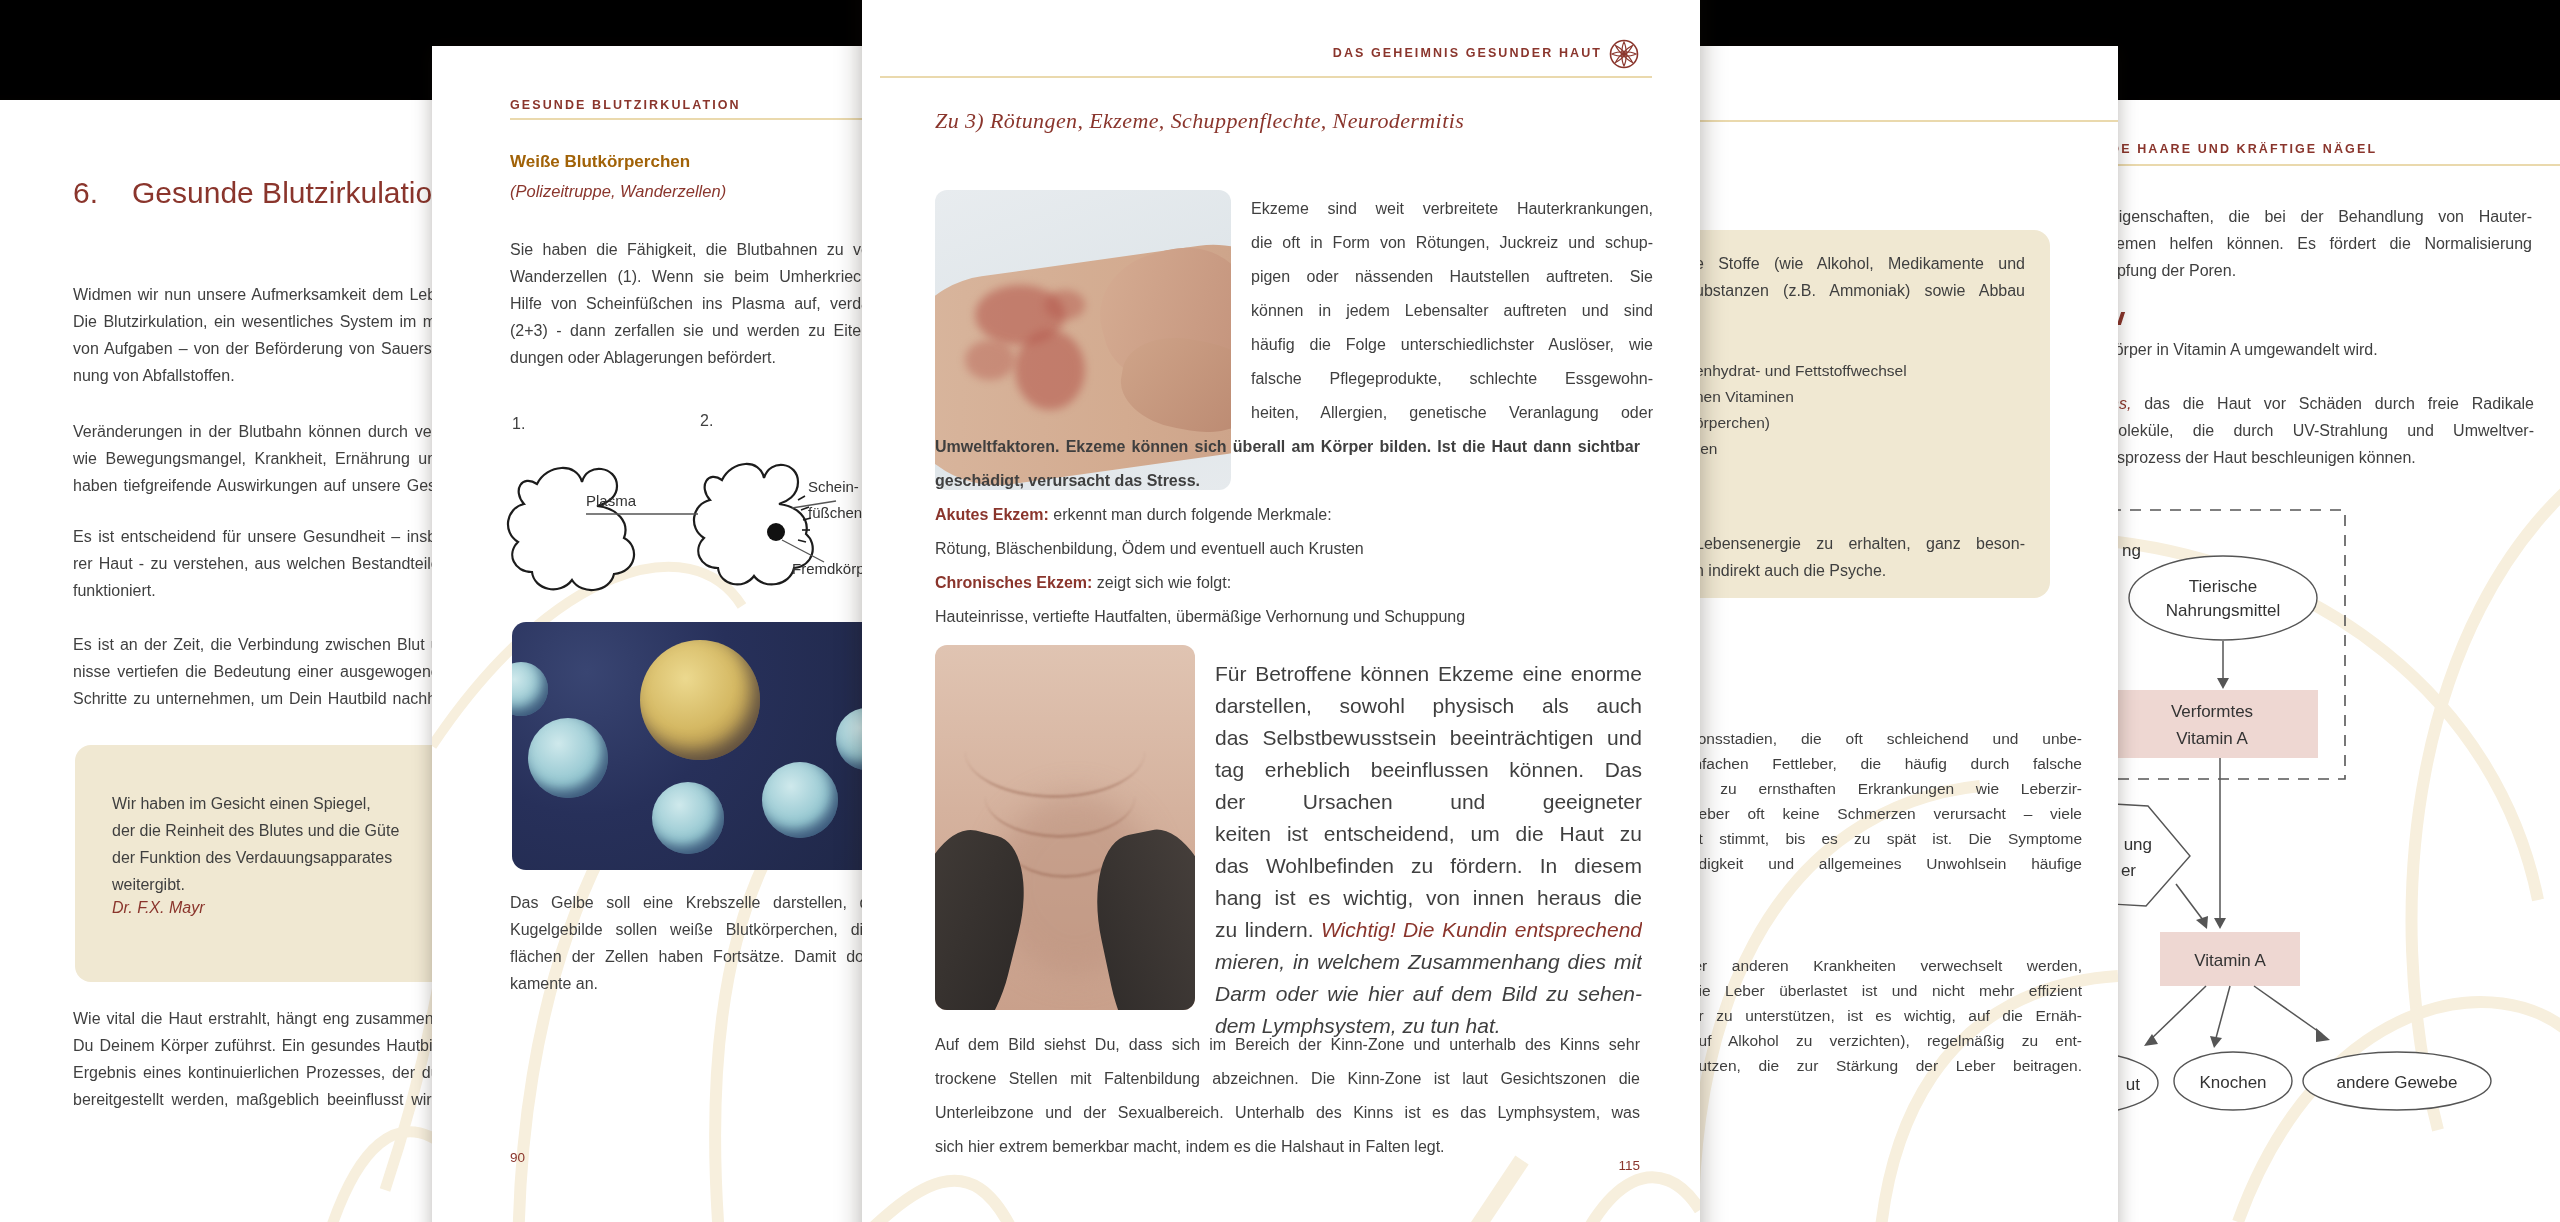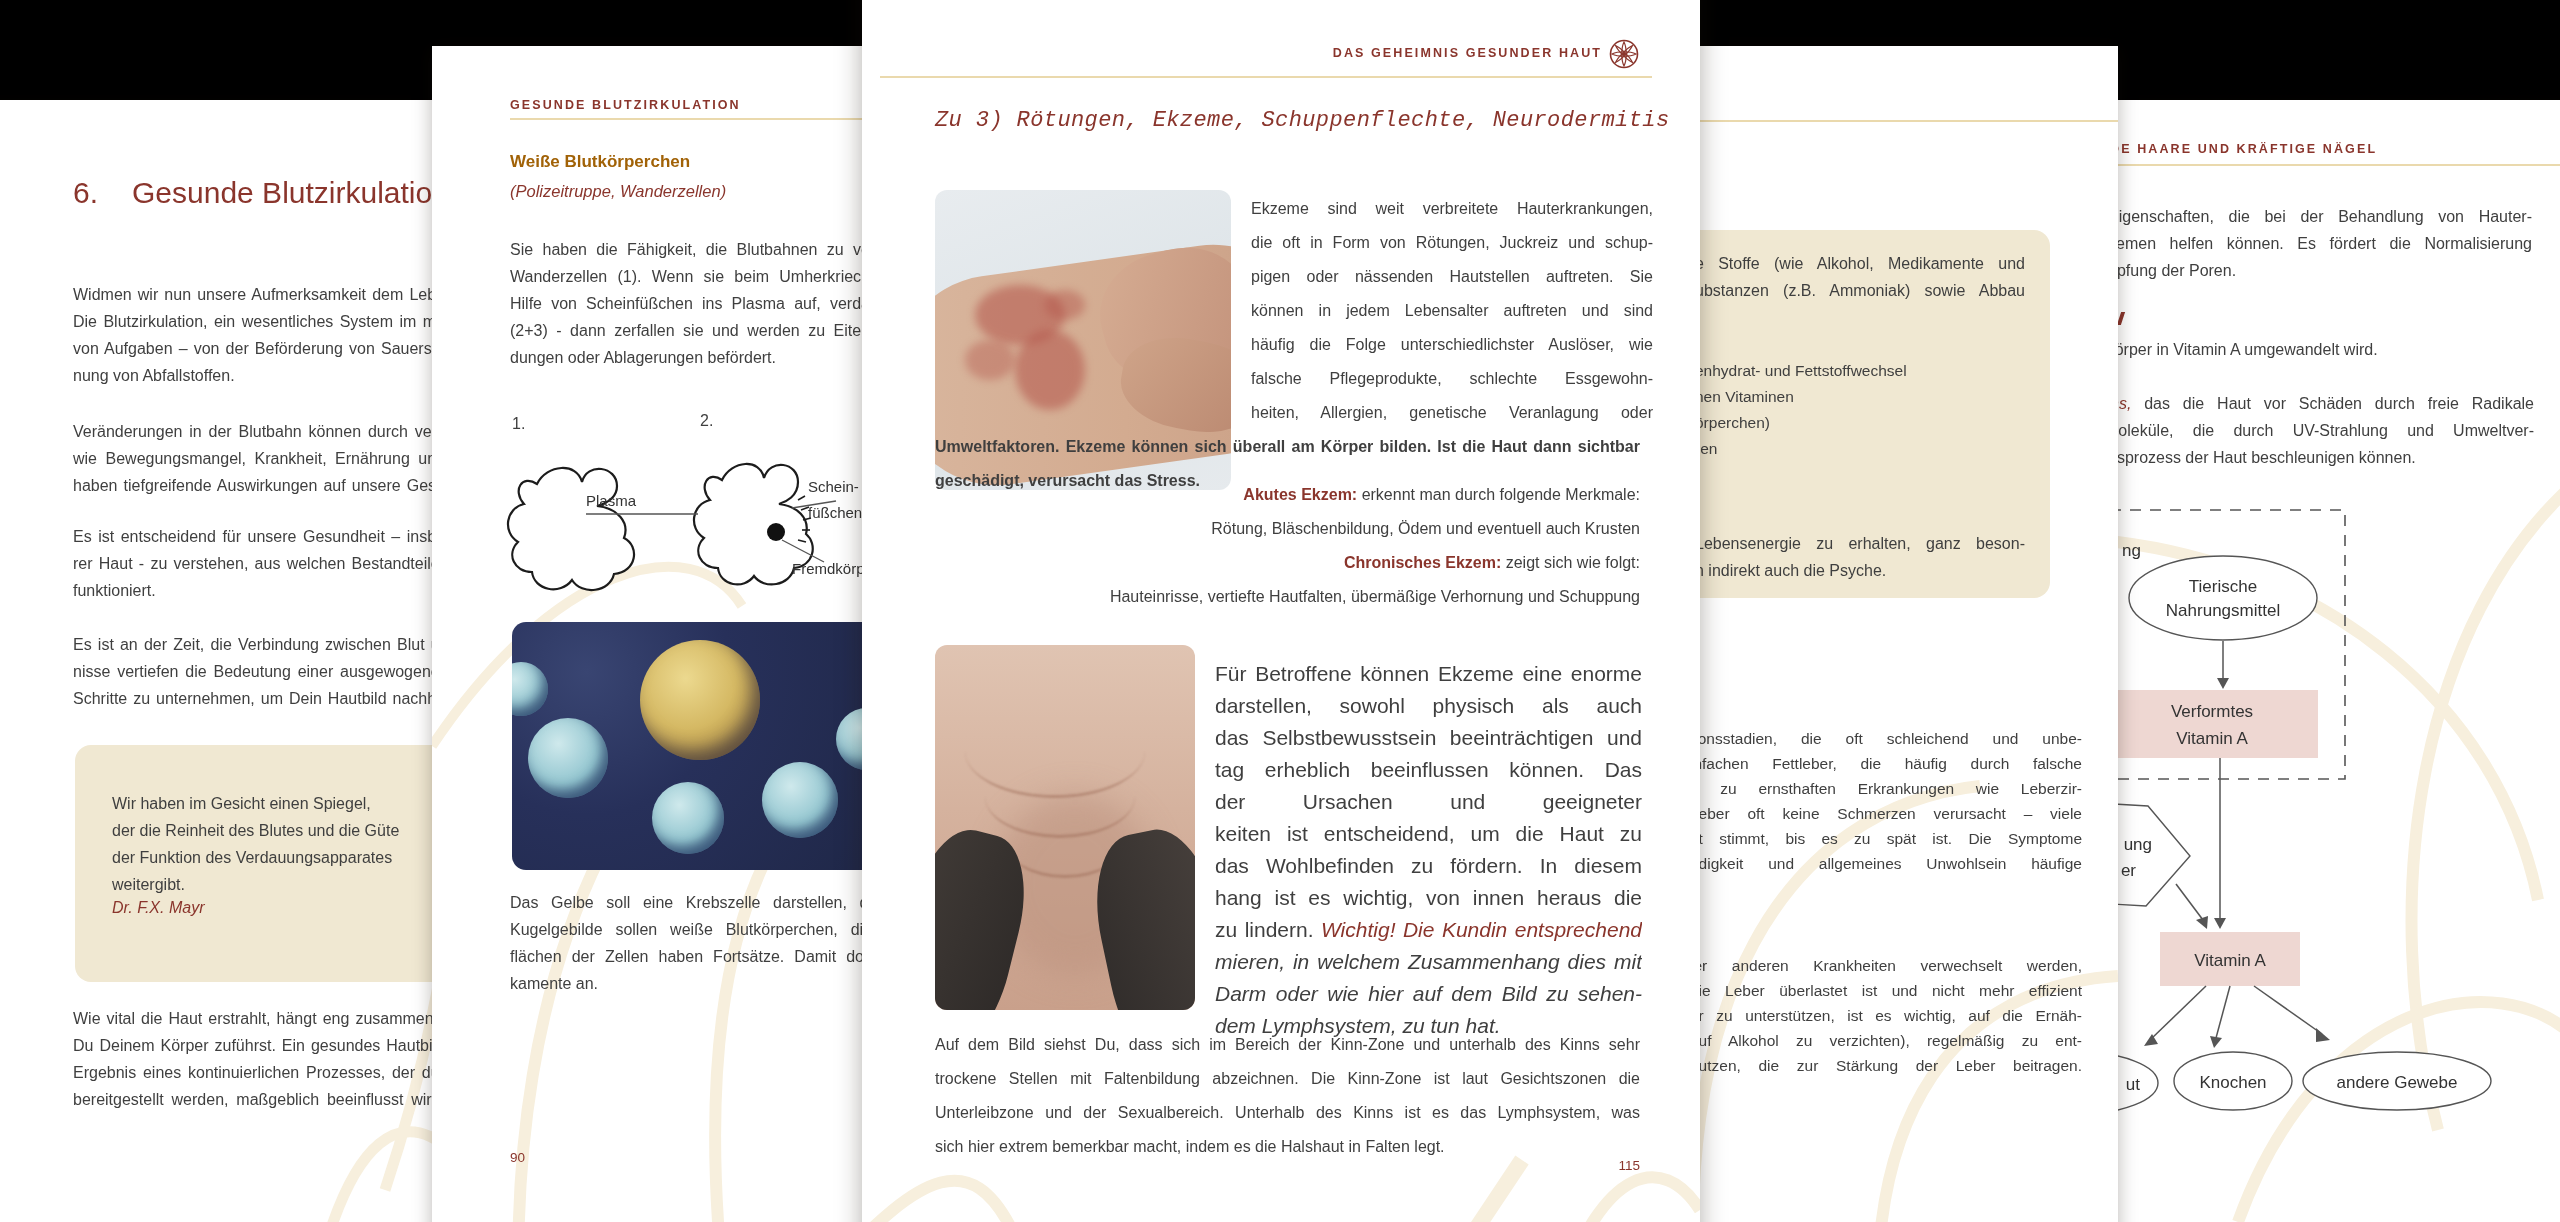--- a/index.html
+++ b/index.html
@@ -24,21 +24,21 @@
   .b3t{font-size:21px;line-height:32px;color:#3f3f3f;}
   .b3t .ln{height:32px;overflow:hidden;}
   .b4{font-size:15.5px;line-height:25px;color:#3f3f3f;}
   .b4 .ln{height:25px;overflow:hidden;}
   .bx{font-size:15.5px;line-height:26px;color:#3f3f3f;}
   .bx .ln{height:26px;overflow:hidden;}
   .j{text-align:justify;text-align-last:justify;}
   .ttl1{font-size:30px;color:#8a352c;}
   .h2r{font-size:17px;font-weight:bold;color:#a16207;}
   .subr{font-size:16.5px;font-style:italic;color:#8a352c;}
-  .script-ttl{font-family:Liberation Mono, monospace;font-style:italic;font-size:22px;color:#8a352c;letter-spacing:.4px;}
+  .script-ttl{font-family:Liberation Serif, serif;font-style:italic;font-size:22px;color:#8a352c;letter-spacing:.4px;}
   .pagenum{font-size:13.5px;color:#8a352c;}
   .quote-box{position:absolute;background:#f0e8d2;border-radius:16px;}
   .beige-box{position:absolute;background:#f0e8d2;border-radius:16px;}
   .img-card{position:absolute;border-radius:12px;overflow:hidden;}
   .ecz{background:linear-gradient(160deg,#e8ecef 0%,#dde4e8 55%,#e6eaed 100%);}
   .arm{position:absolute;left:-40px;top:70px;width:420px;height:210px;border-radius:100px;
        background:linear-gradient(100deg,#d9b79f 0%,#d3ab90 55%,#c89e85 100%);transform:rotate(-8deg);}
   .patch{position:absolute;border-radius:50%;background:#b3544a;opacity:.55;filter:blur(4px);}
   .hand{position:absolute;border-radius:45%;background:linear-gradient(120deg,#d6ad93,#c2917a);}
   .chin{background:linear-gradient(180deg,#e0c4b2 0%,#d5b29e 45%,#c9a08b 100%);}
@@ -299,21 +299,21 @@
         <div class="ln j">können in jedem Lebensalter auftreten und sind</div>
         <div class="ln j">häufig die Folge unterschiedlichster Auslöser, wie</div>
         <div class="ln j">falsche Pflegeprodukte, schlechte Essgewohn-</div>
         <div class="ln j">heiten, Allergien, genetische Veranlagung oder</div>
       </div>
     <div class="abs b3" style="left:73px;top:460px;width:705px;font-weight:bold;">
         <div class="ln j">Umweltfaktoren. Ekzeme können sich überall am Körper bilden. Ist die Haut dann sichtbar</div>
         <div class="ln">geschädigt, verursacht das Stress.</div>
       </div>
 
-    <div class="abs b3" style="left:73px;top:508px;width:705px;text-align:right;">
+    <div class="abs b3" style="left:73px;top:528px;width:705px;">
       <div class="ln"><span class="red" style="font-weight:bold">Akutes Ekzem:</span><span> erkennt man durch folgende Merkmale:</span></div>
       <div class="ln">Rötung, Bläschenbildung, Ödem und eventuell auch Krusten</div>
       <div class="ln"><span class="red" style="font-weight:bold">Chronisches Ekzem:</span><span> zeigt sich wie folgt:</span></div>
       <div class="ln">Hauteinrisse, vertiefte Hautfalten, übermäßige Verhornung und Schuppung</div>
     </div>
 
     <div class="img-card chin" style="left:73px;top:675px;width:260px;height:365px;">
       <div class="neckshadow"></div>
       <div class="crease" style="left:30px;top:60px;width:180px;height:90px;"></div>
       <div class="crease" style="left:50px;top:110px;width:150px;height:80px;"></div>

